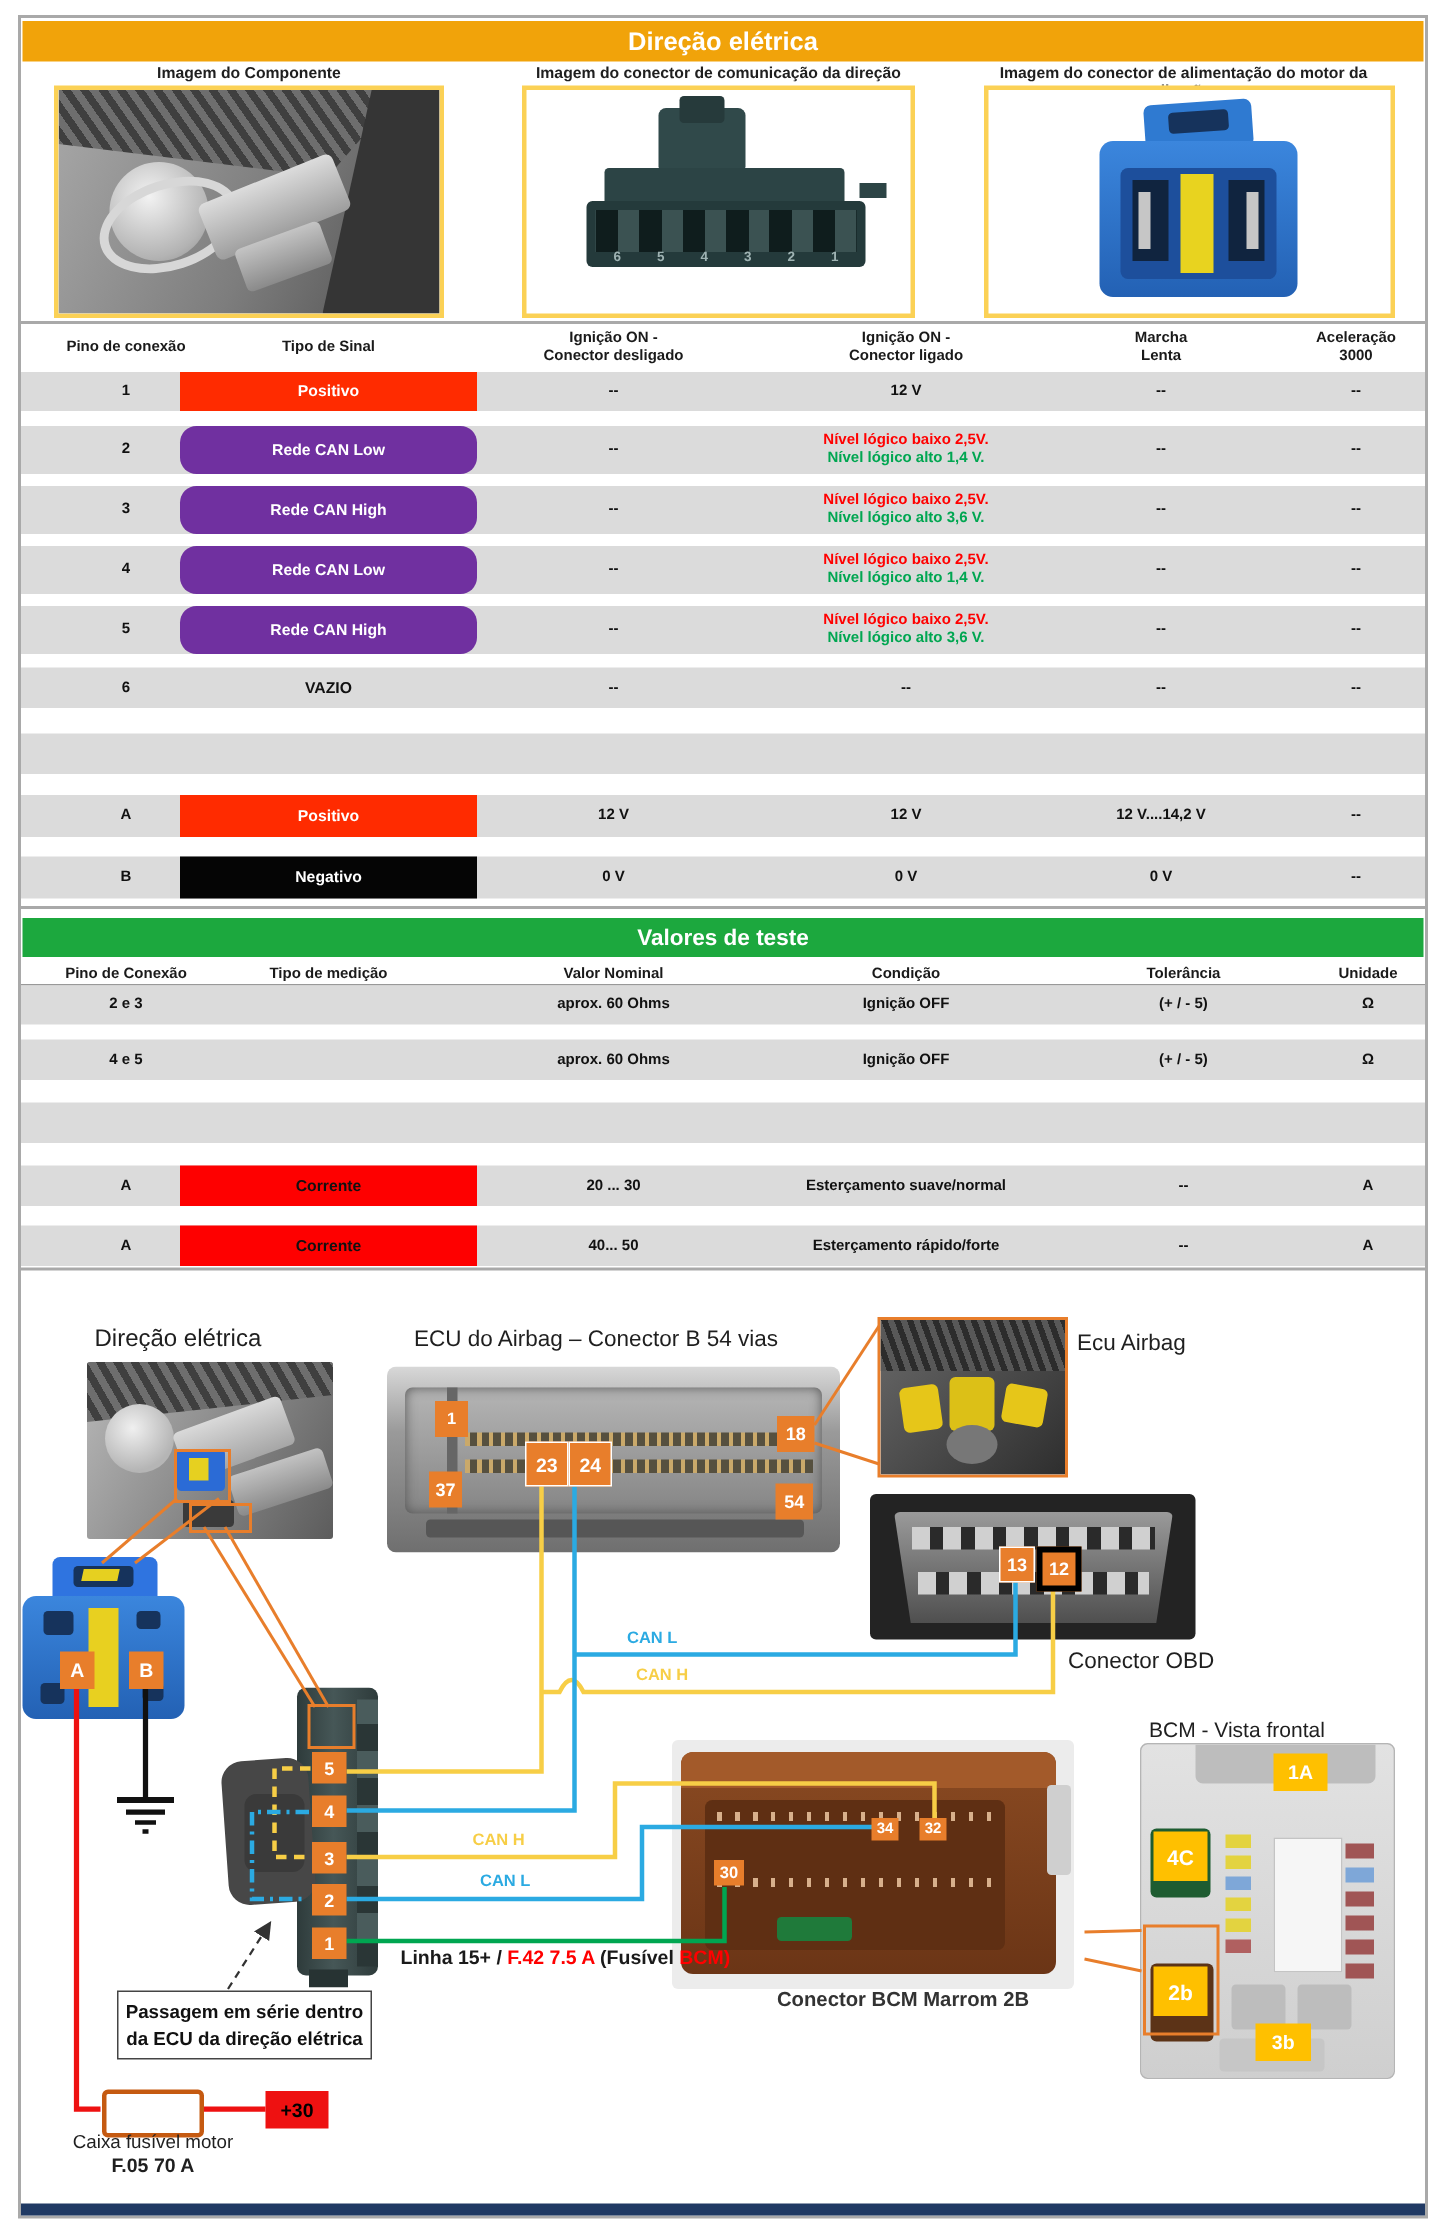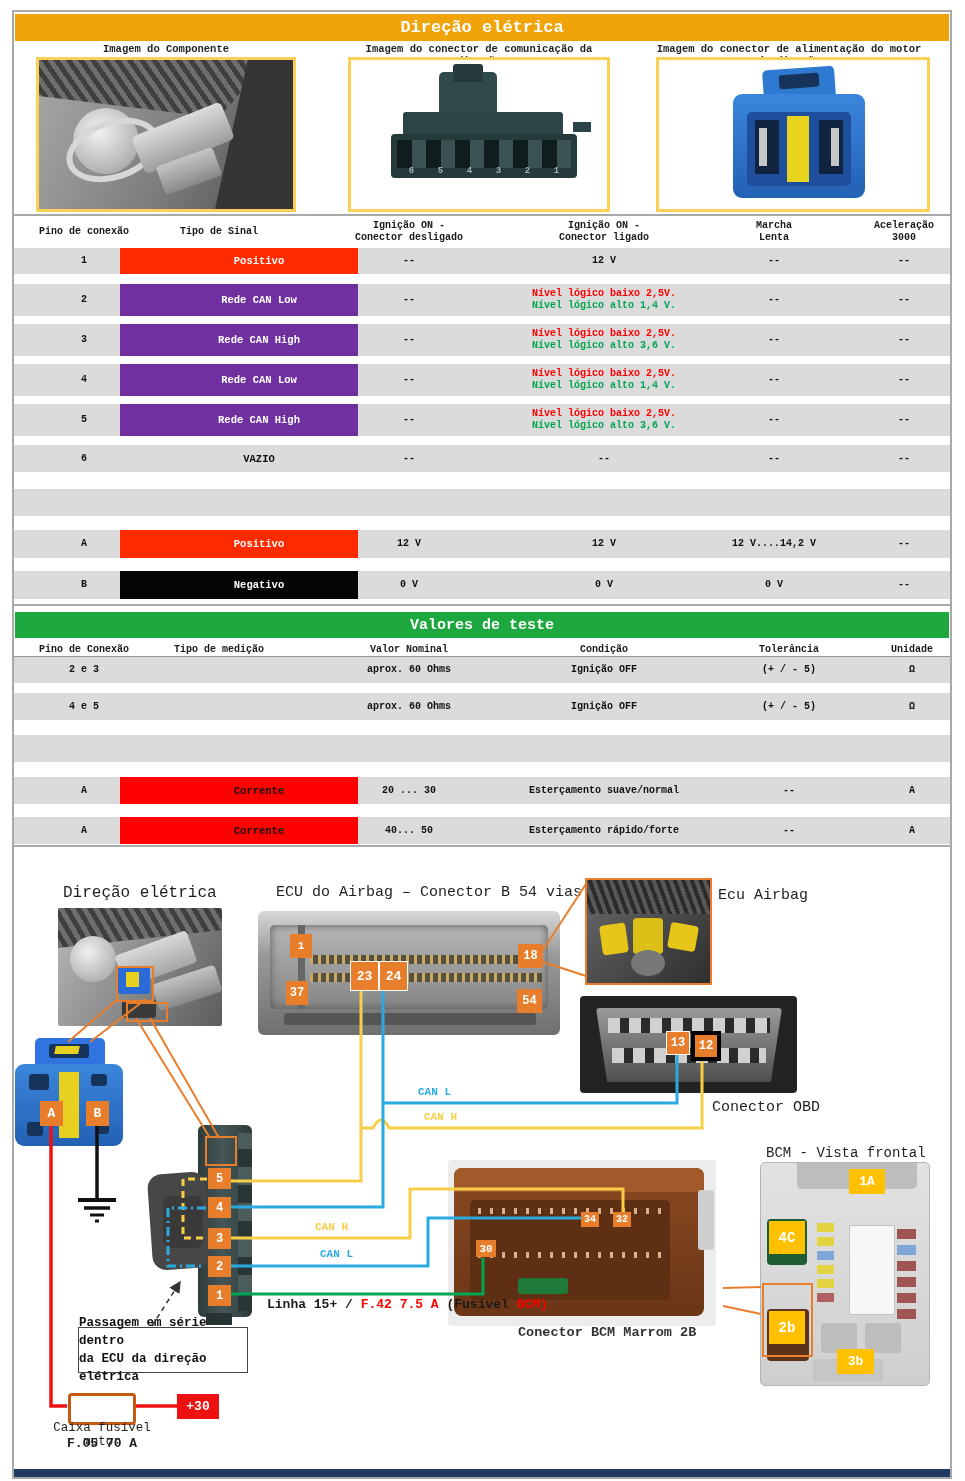--- a/index.html
+++ b/index.html
@@ -1,17 +1,17 @@
 <!DOCTYPE html>
 <html style="--header-orange: #F1A30A; --photo-border: #FBD155; --green-bar: #1CA83E; --row-gray: #DBDBDB; --badge-positivo: #FF2B00; --badge-can: #7030A0; --badge-negativo: #050505; --badge-resistencia: #2B2B2B; --badge-corrente: #FE0000; --pin-orange: #E87E2B; --pin-yellow: #FFC000; --wire-yellow: #F7CE46; --wire-blue: #2BAAE2; --wire-green: #00A651; --wire-red: #EE1111; --navy: #203A64; --frame: #A9A9A9; --text-red: #FF0000; --text-green: #00A651;"><head>
 <meta charset="utf-8">
 <style>
   html,body{margin:0;padding:0;background:#fff;}
   .page{position:relative;width:965px;height:1481px;background:#fff;
-        font-family:Liberation Mono, monospace;overflow:hidden;}
+        font-family:Liberation Sans, sans-serif;overflow:hidden;}
   .ab{position:absolute;}
   .frame{border:2px solid var(--frame);}
   .divider{background:var(--frame);height:2px;}
 
   
   .bar{display:flex;align-items:center;justify-content:center;color:#fff;font-weight:700;}
   .bar.orange{background:var(--header-orange);font-size:17px;}
   .bar.green{background:var(--green-bar);font-size:15px;}
 
   
@@ -25,41 +25,41 @@
         font-size:10px;color:#111;text-align:center;line-height:1.2;}
   .c1{left:0;width:140px;font-weight:700;}
   .c2{left:106px;width:198px;}
   .c3{left:300px;width:190px;font-weight:700;}
   .c4{left:490px;width:200px;flex-direction:column;font-weight:700;}
   .c5{left:690px;width:140px;font-weight:700;}
   .c6{left:844px;width:92px;font-weight:700;}
   .t2 .c5{width:170px;} .t2 .c6{left:860px;width:76px;}
   .hcell{flex-direction:column;font-weight:600;color:#1a1a1a;}
   .badge{position:absolute;left:106px;top:0;bottom:0;width:198px;display:flex;align-items:center;
-         justify-content:center;font-weight:700;font-size:10.5px;color:#fff;padding-left:40px;}
-  .b-pos{background:var(--badge-positivo);} .b-can{background:var(--badge-can);}
+         justify-content:center;font-weight:700;font-size:10.5px;color:#fff;}
+  .b-pos{background:var(--badge-positivo);} .b-can{background:var(--badge-can);border-radius:11px;}
   .b-neg{background:var(--badge-negativo);} .b-res{background:var(--badge-resistencia);margin-top:48px;}
   .b-cor{background:var(--badge-corrente);color:#111;}
   .b-none{background:transparent;color:#111;}
   .red-line{color:var(--text-red);} .green-line{color:var(--text-green);}
   .c4 span:empty{display:none;}
 
   
   .dlabel{color:#1f1f1f;font-size:15px;font-weight:500;white-space:nowrap;}
   .pin{display:flex;align-items:center;justify-content:center;background:var(--pin-orange);
        color:#fff;font-weight:700;z-index:6;}
   .ypin{display:flex;align-items:center;justify-content:center;background:var(--pin-yellow);
         color:#fff;font-weight:700;z-index:6;}
   .wirelabel{font-size:11px;font-weight:700;z-index:6;white-space:nowrap;}
   .photo{z-index:2;}
   svg.overlay{position:absolute;left:0;top:0;z-index:4;pointer-events:none;}
   .notebox{background:#fff;border:1.5px solid #444;display:flex;flex-direction:column;
            align-items:center;justify-content:center;font-size:12.5px;font-weight:600;color:#111;
            line-height:1.45;z-index:6;}
-  .plus30{background:var(--wire-red);color:#ffffff;font-weight:700;font-size:13px;display:flex;
+  .plus30{background:var(--wire-red);color:#000000;font-weight:700;font-size:13px;display:flex;
           align-items:center;justify-content:center;z-index:6;}
   .smalllbl{font-size:12.5px;color:#1f1f1f;text-align:center;z-index:6;}
   .commnum{display:flex;justify-content:space-around;color:#9fb3b3;font-size:9px;font-weight:700;}
 </style>
 </head>
 <body>
 
 <div class="page">
 
   <div class="ab frame" style="left:12px;top:10px;width:936px;height:1465px;"></div>

